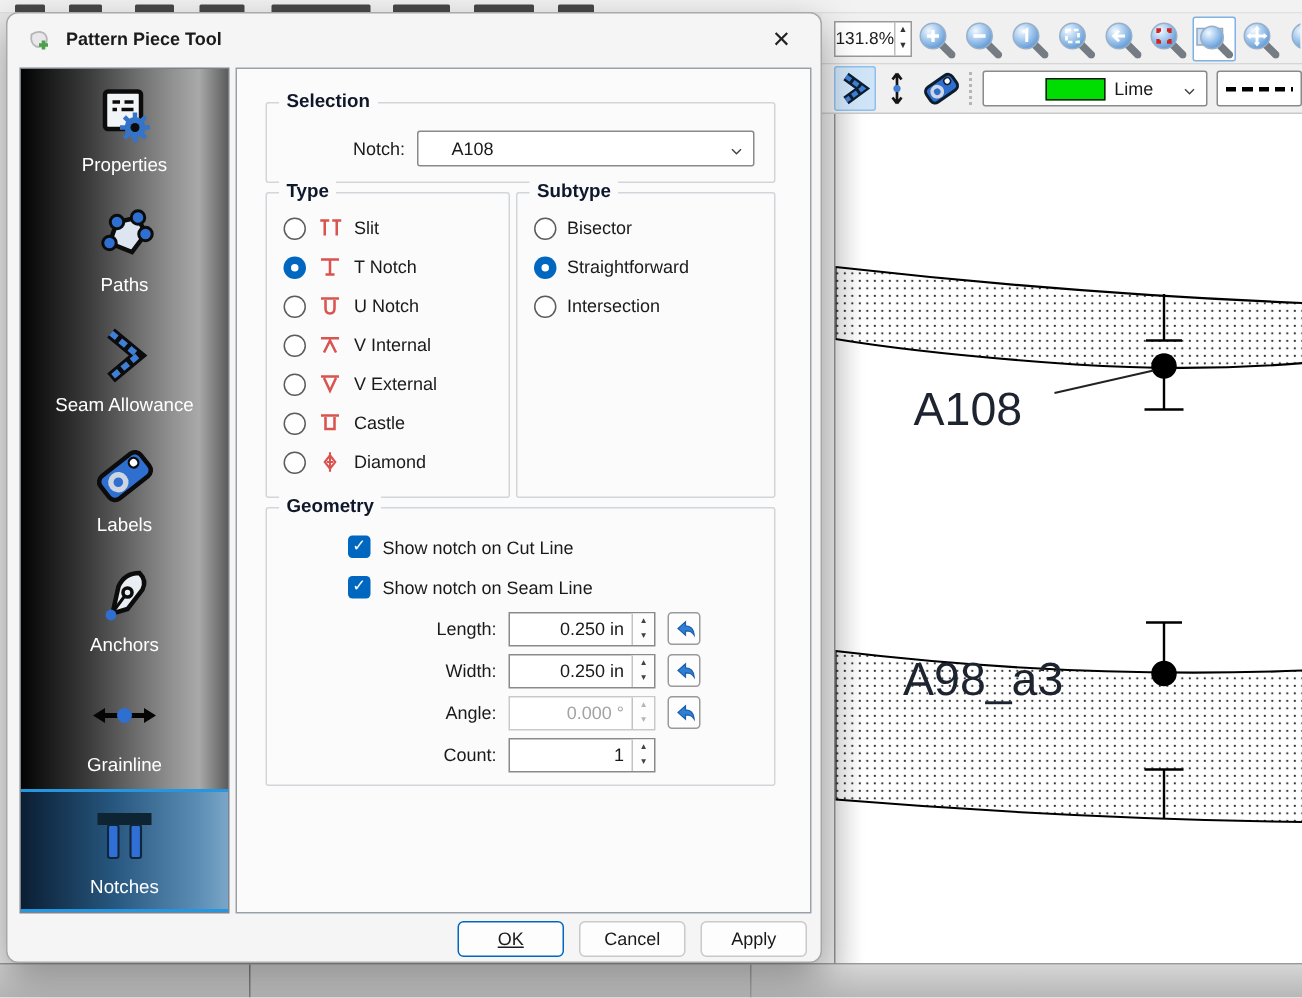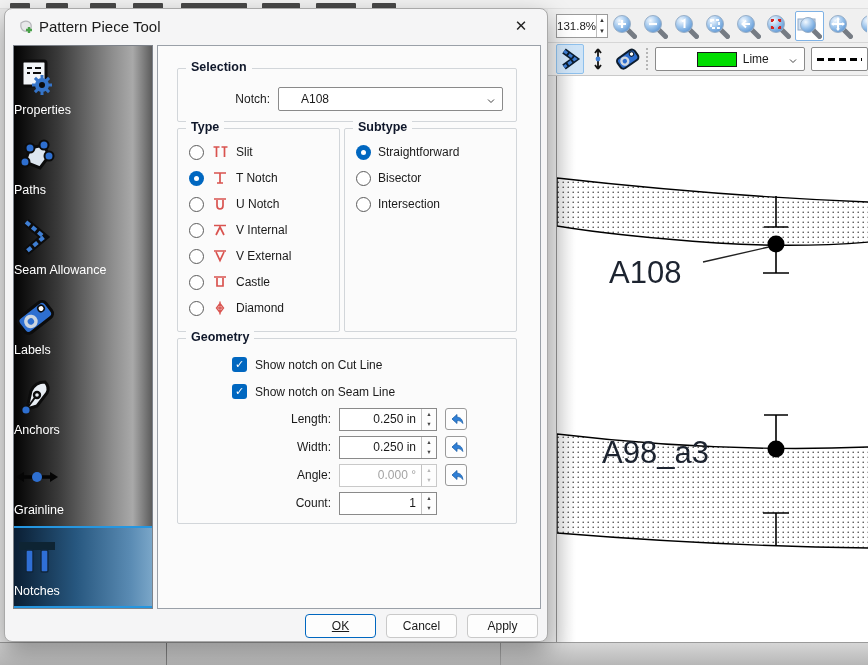--- a/index.html
+++ b/index.html
@@ -37,26 +37,26 @@
   .canvas .inner-shadow { position:absolute; left:0; top:0; width:18px; height:100%; background:linear-gradient(90deg,rgba(0,0,0,.10),rgba(0,0,0,0)); }
 
   
   .status-strip { position:absolute; left:0; top:642px; width:868px; height:23px; background:linear-gradient(180deg,#d6d6d6,#b7b7b7); border-top:1px solid #9a9a9a; }
   .status-strip .div1 { position:absolute; left:166px; top:0; width:1px; height:100%; background:#7d7d7d; }
   .status-strip .div2 { position:absolute; left:500px; top:0; width:1px; height:100%; background:#9d9d9d; }
 
   
   .dialog { position:absolute; left:4px; top:8px; width:544px; height:634px; background:#f5f5f6; border:1px solid #a9a9a9; border-radius:8px; box-shadow:0 10px 26px rgba(0,0,0,.35); }
   .titlebar { height:34px; display:flex; align-items:center; padding:0 6px 0 14px; }
-  .titlebar .ttl { font-size:15px; margin-left:3px; flex:1; }
+  .titlebar .ttl { font-size:12px; margin-left:8px; flex:1;font-weight:bold; }
   .close-btn { width:40px; height:28px; display:flex; align-items:center; justify-content:center; font-size:15px; color:#222; border-radius:5px; }
 
   .sidebar { position:absolute; left:8px; top:36px; width:140px; height:564px; border:1px solid #7d828a;
              background:linear-gradient(90deg,#030303 0%,#3a3a3a 32%,#8f8f8f 72%,#a9a9a9 86%,#5c5c5c 100%); }
-  .side-item { height:80px; display:flex; flex-direction:column; justify-content:center; color:#fff; font-size:12.5px; cursor:default; }
+  .side-item { height:80px; display:flex; flex-direction:column; align-items:center; justify-content:center; color:#fff; font-size:12.5px; cursor:default; }
   .side-item svg { display:block; margin-bottom:5px; }
   .side-item.selected { background:linear-gradient(90deg,#0a1e33 0%,#27577f 45%,#5b8cb4 85%,#7aa6c8 100%);
              border-top:2px solid #2596e0; border-bottom:2px solid #2596e0; height:82px; }
 
   .main-panel { position:absolute; left:152px; top:36px; width:384px; height:564px; background:#fbfbfb; border:1px solid #9aa0a8; }
 
   .group { position:absolute; border:1px solid #d2d6da; border-radius:2px; }
   .group > .legend { position:absolute; left:8px; top:-9px; background:#fbfbfb; padding:0 5px; font-weight:bold; font-size:12.5px; color:#0f172a; }
 
   .g-selection { left:19px; top:22px; width:340px; height:54px; }
@@ -403,26 +403,26 @@
             </svg>
           <span>Diamond</span>
         </div>
       </div>
     </div>
 
     <div class="group g-subtype">
       <div class="legend">Subtype</div>
       <div class="opt-col">
         <div class="opt-row">
+          <span class="radio"></span>
+          <span>Bisector</span>
+        </div>
+        <div class="opt-row">
           <span class="radio checked"></span>
           <span>Straightforward</span>
-        </div>
-        <div class="opt-row">
-          <span class="radio"></span>
-          <span>Bisector</span>
         </div>
         <div class="opt-row">
           <span class="radio"></span>
           <span>Intersection</span>
         </div>
       </div>
     </div>
 
     <div class="group g-geometry">
       <div class="legend">Geometry</div>

